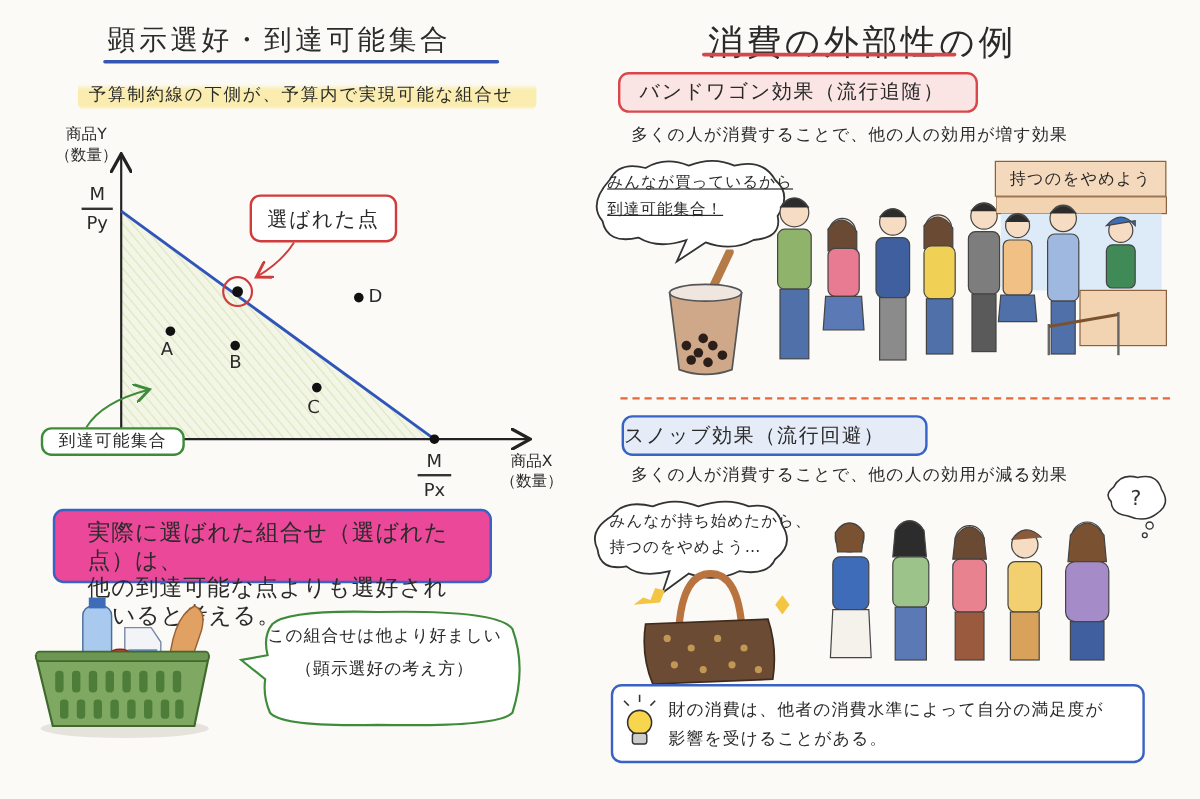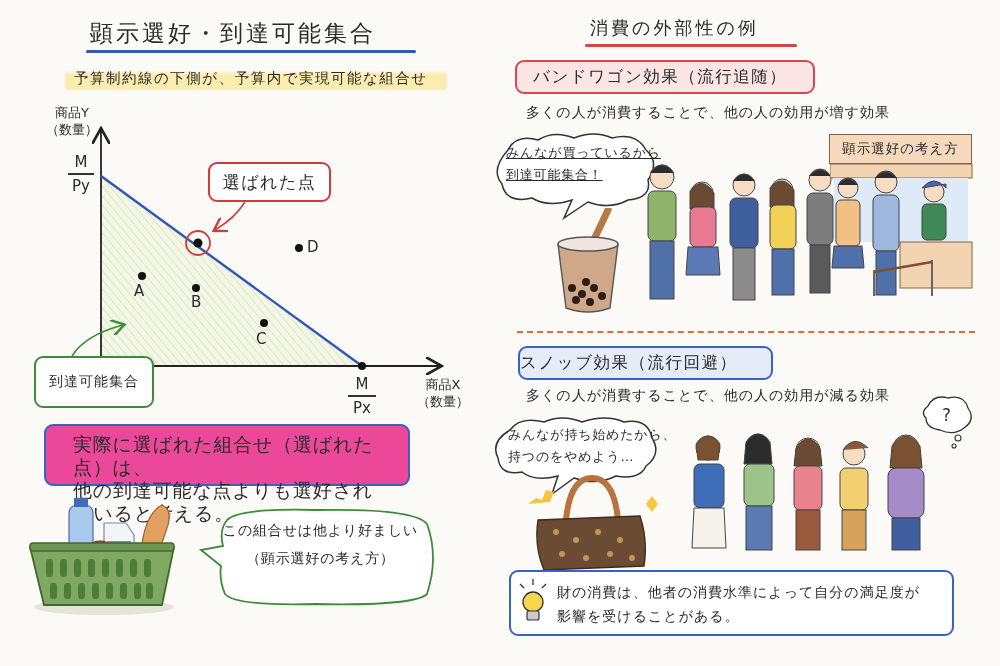--- a/index.html
+++ b/index.html
@@ -11,31 +11,31 @@
   .left-title { left: 90px; top: 18px; font-size: 23px; letter-spacing: 3px; color: #2b2b2b; }
   .left-title-underline { left: 86px; top: 50px; width: 330px; height: 3px; background: #3457b5; border-radius: 2px; }
   .subtitle-hl { left: 65px; top: 66px; width: 382px; height: 26px; background: linear-gradient(180deg, rgba(250,235,160,0) 15%, rgba(249,232,150,0.75) 35%, rgba(249,232,150,0.75) 85%, rgba(250,235,160,0) 100%); border-radius: 6px; }
   .subtitle { left: 74px; top: 69px; font-size: 14.5px; letter-spacing: 1.5px; }
 
   .axis-label { font-size: 13px; line-height: 17px; text-align: center; }
   .frac { font-size: 15px; text-align: center; line-height: 20px; }
   .frac .bar { display:block; height:1.5px; background:#333; margin: 1px 0; }
 
   .callout-red { left: 208px; top: 162px; width: 123px; height: 40px; border: 2px solid #d23b3b; border-radius: 9px; background:#fff; font-size: 17px; display:flex; align-items:center; justify-content:center; letter-spacing: 1.5px; }
-  .callout-green { left: 34px; top: 356px; width: 120px; height: 52px; border: 2px solid #3e8b3a; border-radius: 9px; background:#fff; font-size: 14px; display:flex; align-items:center; justify-content:center; letter-spacing: 1px; }
+  .callout-green { left: 34px; top: 356px; width: 120px; height: 24px; border: 2px solid #3e8b3a; border-radius: 9px; background:#fff; font-size: 14px; display:flex; align-items:center; justify-content:center; letter-spacing: 1px; }
 
   .pt-label { font-size: 15px; }
 
   .note-blue { left: 44px; top: 424px; width: 366px; height: 62px; border: 2px solid #3a62c2; border-radius: 9px; background:#ec4899; padding: 7px 27px; font-size: 19px; line-height: 23px; letter-spacing: 0.8px; }
 
   .speech-green { left: 195px; top: 502px; width: 245px; height: 110px; }
   .speech-green-text { left: 218px; top: 516px; width: 205px; font-size: 14px; line-height: 28px; text-align: center; letter-spacing: 0.8px; }
 
   
-  .right-title { left: 590px; top: 16px; font-size: 18px; letter-spacing: 3px; }
+  .right-title { left: 590px; top: 16px; font-size: 29px; letter-spacing: 3px; }
   .right-title-underline { left: 585px; top: 44px; width: 212px; height: 3px; background: #d4474a; border-radius: 2px; }
   .tag-red { left: 515px; top: 60px; width: 300px; height: 34px; border: 2px solid #d9474b; border-radius: 9px; background: #fbe4e4; font-size: 16.5px; display:flex; align-items:center; padding-left: 16px; letter-spacing: 1.5px; }
   .desc { font-size: 14px; letter-spacing: 1px; }
   .tag-blue { left: 518px; top: 346px; width: 255px; height: 34px; border: 2px solid #3563c6; border-radius: 9px; background: #e5ecf8; font-size: 16.5px; display:flex; align-items:center; letter-spacing: 1.5px; }
   .dash-divider { left: 517px; top: 331px; width: 458px; border-top: 2px dashed #e5673b; }
 
   .cloud-text { font-size: 13px; line-height: 22px; letter-spacing: 0.8px; }
   .shop-sign { left: 829px; top: 134px; width: 143px; height: 30px; background: #f5d9bd; border: 1.5px solid #8a6240; font-size: 13.5px; display:flex; align-items:center; justify-content:center; letter-spacing: 1px; }
 
   .tip-box { left: 509px; top: 570px; width: 445px; height: 66px; border: 2px solid #3a62c2; border-radius: 9px; background: #fff; }
@@ -235,21 +235,21 @@
     <rect x="43" y="35" width="26" height="56" rx="6" fill="#9fb8e0"></rect>
       <rect x="46" y="91" width="20" height="44" fill="#4f70a8"></rect>
     <circle cx="104" cy="32" r="10" fill="#f7dcc4"></circle>
       <path d="M92,28 Q104,14 116,28 L116,24 Z" fill="#3f6cb8"></path>
     <rect x="92" y="44" width="24" height="36" rx="5" fill="#3f8a56"></rect>
   </g>
   <line x1="44" y1="110" x2="44" y2="136" stroke="#666" stroke-width="2"></line>
   <line x1="102" y1="100" x2="102" y2="136" stroke="#666" stroke-width="2"></line>
   <line x1="44" y1="112" x2="102" y2="102" stroke="#7a5230" stroke-width="2.5"></line>
 </svg>
-<div class="abs shop-sign">顕示選好の考え方</div>
+<div class="abs shop-sign">持つのをやめよう</div>
 
 <div class="abs dash-divider"></div>
 
 <div class="abs tag-blue">スノッブ効果（流行回避）</div>
 <div class="abs desc" style="left:526px;top:387px;">多くの人が消費することで、他の人の効用が減る効果</div>
 
 <svg class="abs" style="left:490px;top:412px" width="175" height="85">
   <path d="M20,18 Q30,4 54,10 Q72,2 92,10 Q116,2 134,10 Q158,6 162,26 Q172,42 156,54 Q150,68 126,64 Q106,74 84,66 L62,82 L68,64 Q44,70 32,60 Q10,64 8,46 Q0,30 20,18 Z" fill="#fff" stroke="#333" stroke-width="1.5"></path>
 </svg>
 <div class="abs cloud-text" style="left:508px;top:424px;">

